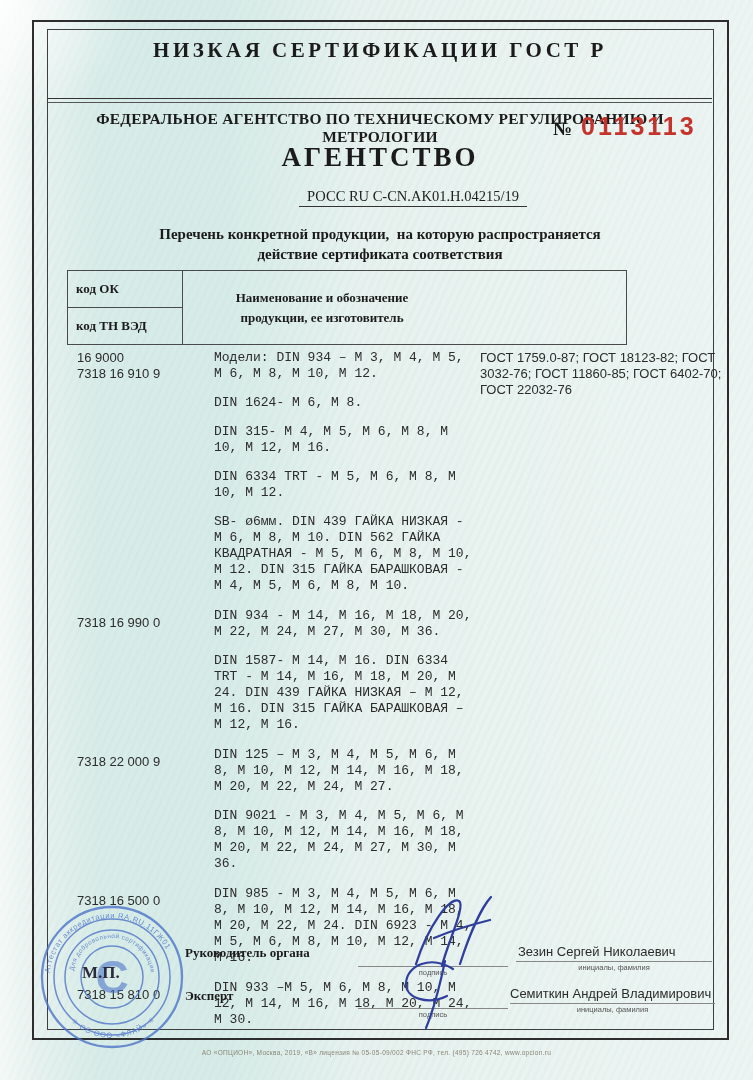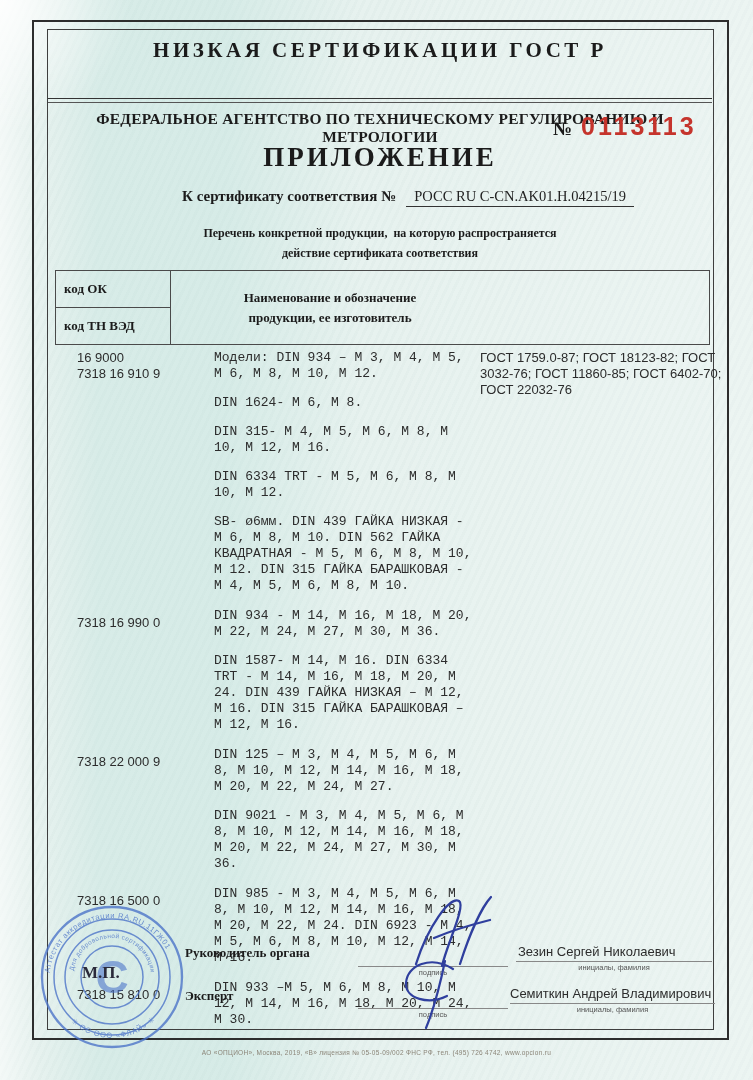--- a/index.html
+++ b/index.html
@@ -18,23 +18,23 @@
   .hdr1{top:38px;font-size:21px;letter-spacing:3.5px;}
   .hdr2{top:70px;font-size:15.5px;letter-spacing:.2px;margin-top:40px;}
   .hdr-sep{position:absolute;left:48px;width:664px;top:98px;height:3px;border-top:1.5px solid #333;border-bottom:1px solid #555;}
   .formnum{position:absolute;left:553px;top:112px;display:flex;align-items:baseline;gap:9px;}
   .formnum .nsign{font-size:19px;font-weight:bold;color:#1b1b1b;}
   .formnum .digits{font-family:"Liberation Sans",sans-serif;font-size:25px;font-weight:600;letter-spacing:3px;color:#c5342c;}
   .doc-title{position:absolute;left:33px;top:142px;width:694px;text-align:center;font-size:27px;font-weight:bold;letter-spacing:3px;color:#1b1b1b;}
   .cert-line{position:absolute;left:33px;top:188px;width:694px;display:flex;justify-content:center;align-items:baseline;padding-left:0;box-sizing:border-box;transform:translateX(28px);}
   .cert-line .lbl{font-size:15px;font-weight:bold;color:#1b1b1b;}
   .cert-line .val{font-size:14.5px;color:#222;border-bottom:1px solid #333;margin-left:10px;padding:0 8px 1px 8px;}
-  .subtitle{position:absolute;left:33px;width:694px;text-align:center;font-size:12px;font-weight:bold;color:#1b1b1b;white-space:pre-wrap;}
+  .subtitle{position:absolute;left:33px;width:694px;text-align:center;font-size:15px;font-weight:bold;color:#1b1b1b;white-space:pre-wrap;}
   .sub1{top:226px;} .sub2{top:246px;}
-  .thead{position:absolute;left:55px;top:270px;width:655px;height:75px;border:1px solid #4a4a4a;display:grid;grid-template-columns:115px 278px 1fr;box-sizing:border-box;gap:20px;}
+  .thead{position:absolute;left:67px;top:270px;width:560px;height:75px;border:1px solid #4a4a4a;display:grid;grid-template-columns:115px 278px 1fr;box-sizing:border-box;}
   .thc{border-right:1px solid #4a4a4a;display:flex;align-items:center;justify-content:center;text-align:center;font-weight:bold;font-size:13px;color:#1b1b1b;}
   .thc:last-child{border-right:none;}
   .thc.codes{flex-direction:column;align-items:stretch;justify-content:stretch;padding:0;}
   .thc.codes .half{flex:1;display:flex;align-items:center;padding-left:8px;}
   .thc.codes .half.top{border-bottom:1px solid #4a4a4a;}
   .pre{white-space:pre-line;line-height:1.5;}
   .tbody{position:absolute;left:69px;top:350px;width:655px;font-family:"Liberation Sans",sans-serif;font-size:13px;line-height:16px;color:#2c2c2c;}
   .trow{display:grid;grid-template-columns:145px 262px 1fr;margin-bottom:14px;}
   .tcodes{padding-left:8px;}
   .tcodes.pad{padding-top:7px;}
@@ -59,24 +59,23 @@
 
   <div class="hdr hdr1">НИЗКАЯ СЕРТИФИКАЦИИ ГОСТ Р</div>
   <div class="hdr hdr2">ФЕДЕРАЛЬНОЕ АГЕНТСТВО ПО ТЕХНИЧЕСКОМУ РЕГУЛИРОВАНИЮ И МЕТРОЛОГИИ</div>
   <div class="hdr-sep"></div>
 
   <div class="formnum">
     <span class="nsign">№</span>
     <span class="digits">0113113</span>
   </div>
 
-  <div class="doc-title">ПРИЛОЖЕНИЕ</div>
+  <div class="doc-title">АГЕНТСТВО</div>
 
   <div class="cert-line">
-    <span class="lbl">К сертификату соответствия №</span>
     <span class="val">РОСС RU C-CN.AK01.H.04215/19</span>
   </div>
 
   <div class="subtitle sub1">Перечень конкретной продукции,  на которую распространяется</div>
   <div class="subtitle sub2">действие сертификата соответствия</div>
 
   <div class="thead">
     <div class="thc codes">
       <div class="half top">код ОК</div>
       <div class="half">код ТН ВЭД</div>

